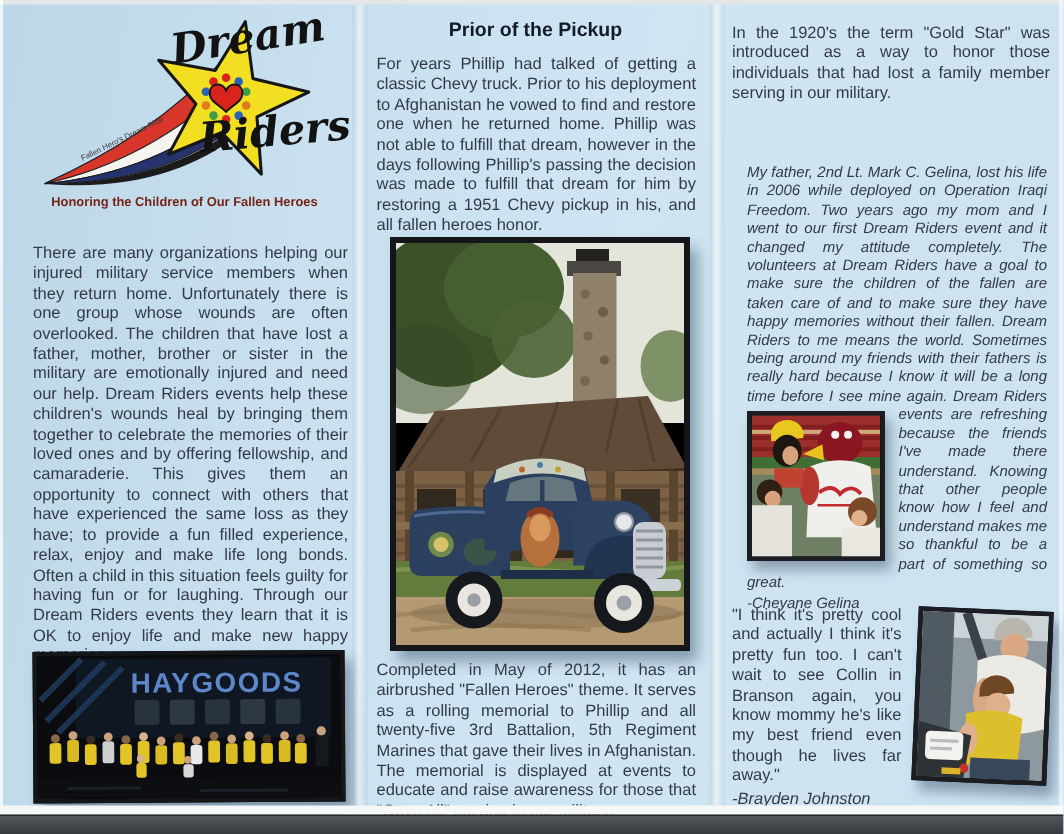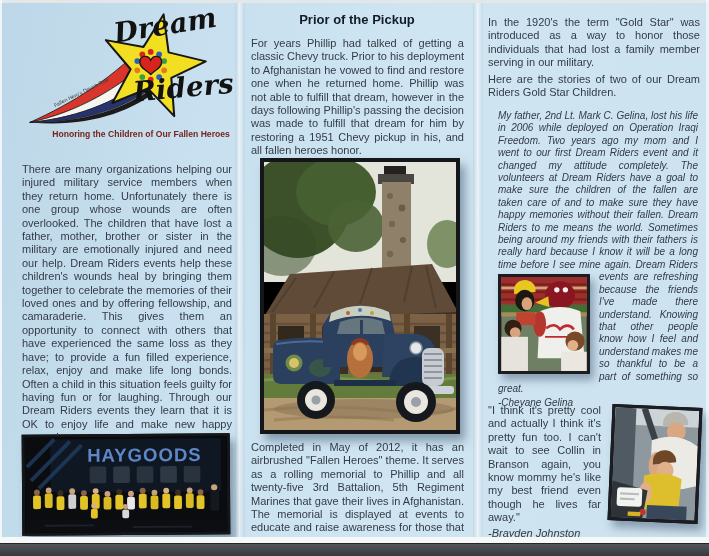--- a/index.html
+++ b/index.html
@@ -24,21 +24,21 @@
   .photo{position:absolute;border:3px solid #14161a;background:#000;
     box-shadow:5px 7px 9px rgba(70,92,115,.55);}
   .photo svg{display:block;}
   .float-photo{float:left;width:86px;height:94px;border:3px solid #1b1d22;background:#000;
     margin:3px 9px 2px 0;box-shadow:4px 6px 8px rgba(70,92,115,.5);}
   .float-photo-r{float:right;width:84px;height:110px;border:3px solid #1b1d22;background:#000;
     margin:2px 0 4px 9px;transform:rotate(2.5deg);box-shadow:5px 7px 8px rgba(70,92,115,.5);}
   .float-photo svg,.float-photo-r svg{display:block;}
 
   .logo-wrap{position:absolute;left:12px;top:4px;width:222px;height:126px;}
-  .tagline{position:absolute;left:24px;top:129px;width:234px;text-align:center;
+  .tagline{position:absolute;left:6px;top:129px;width:234px;text-align:center;
     font-size:8.6px;line-height:10.5px;font-weight:bold;color:#76241a;}
 </style>
 </head>
 <body>
 
 <div class="page">
 
   <div class="logo-wrap">
     <svg width="222" height="126" viewBox="0 0 230 150">
 
@@ -210,21 +210,20 @@
           <circle cx="152" cy="240" r="12" fill="#e8e6df"></circle>
           <circle cx="152" cy="240" r="5" fill="#9aa0a8"></circle>
       </g>
     </svg>
   </div>
 
   <div class="bodytext" style="left:251px;top:441px;width:213px;">Completed in May of 2012, it has an airbrushed "Fallen Heroes" theme.  It serves as a rolling memorial to Phillip and all twenty-five 3rd Battalion, 5th Regiment Marines that gave their lives in Afghanistan.  The memorial is displayed at events to educate and raise awareness for those that "Gave All" serving in our military.</div>
 
   <div class="bodytext" style="left:488px;top:16px;width:212px;">In the 1920's the term "Gold Star" was introduced as a way to honor those individuals that had lost a family member serving in our military.</div>
 
-  <div class="bodytext" style="left:488px;top:73px;width:212px;">Here are the stories of two of our Dream Riders Gold Star Children.</div>
 
   <div class="quote" style="left:498px;top:110px;width:200px;">
     <span>My  father, 2nd Lt. Mark C. Gelina, lost his life in 2006 while deployed on Operation Iraqi Freedom. Two years ago my mom and I went to our first Dream Riders event and it changed my attitude completely. The volunteers at Dream Riders have a goal to make sure the children of the fallen are taken care of and to make sure they have happy memories without their fallen. Dream Riders to me means the world. Sometimes being around my friends with their fathers is really hard because I know it will be a long time before I see mine again. </span><span class="float-photo">
         <svg width="86" height="94" viewBox="0 0 80 88">
         <rect width="80" height="88" fill="#6f7f63"></rect>
         <rect width="80" height="26" fill="#9c2f2b"></rect>
         <path d="M0,7 H80 M0,14 H80 M0,21 H80" stroke="#7f201f" stroke-width="2.4"></path>
         <rect y="9" width="80" height="2.5" fill="#d8c890" opacity=".8"></rect>
         <rect y="26" width="80" height="9" fill="#3f6f35"></rect>
         <rect y="33" width="80" height="4" fill="#a78a5c"></rect>

